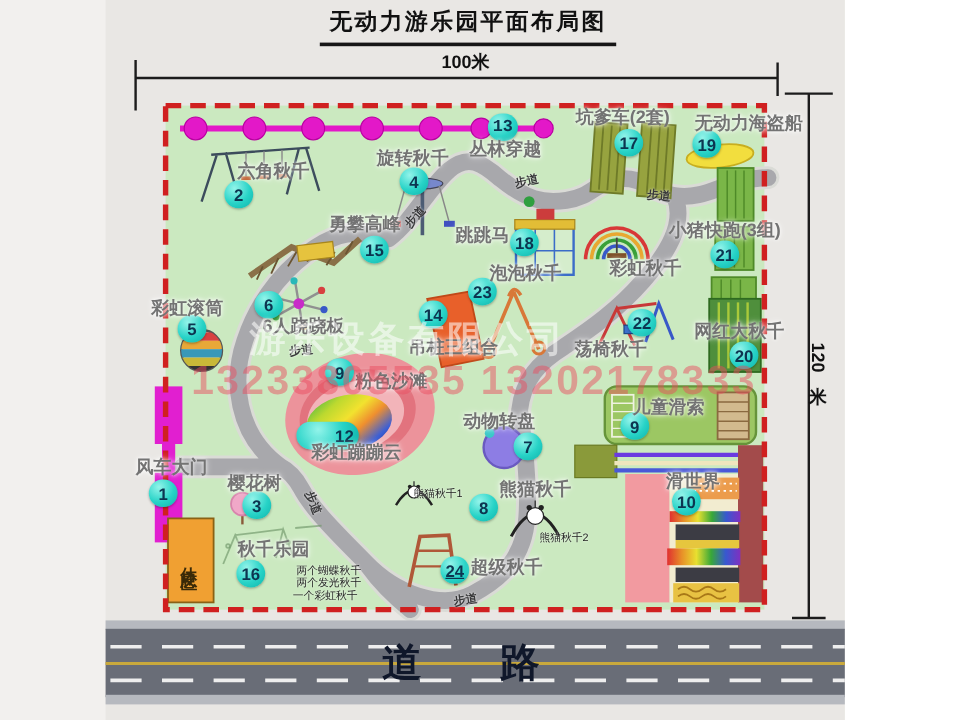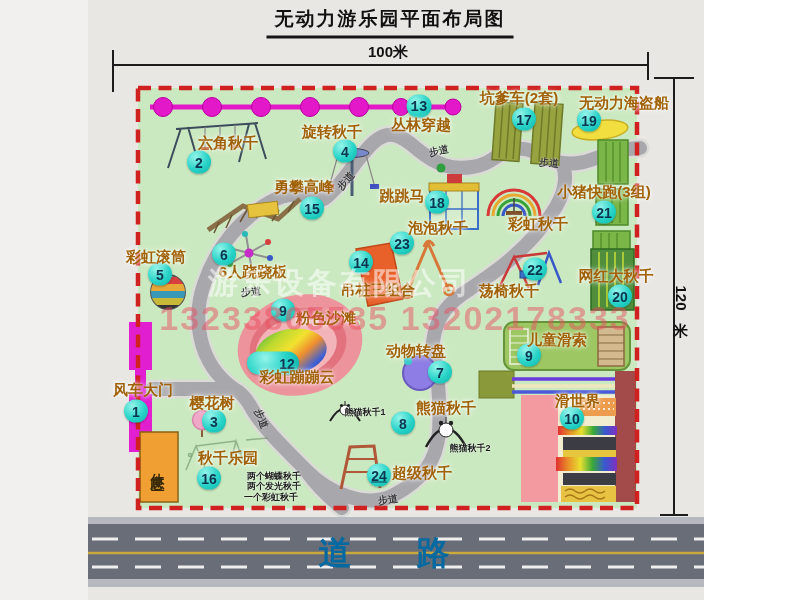--- a/index.html
+++ b/index.html
@@ -10,29 +10,29 @@
   .abs{position:absolute;transform:translate(-50%,-50%);white-space:nowrap;}
   .title{left:390px;top:22px;font-weight:bold;font-size:19px;color:#111;letter-spacing:2px;
          border-bottom:3px solid #161616;padding:0 8px 4px;}
   .dimlbl{font-weight:bold;font-size:15px;color:#111;}
   .dimv{writing-mode:vertical-rl;}
   .bub{position:absolute;transform:translate(-50%,-50%);min-width:16px;height:23px;padding:0 4px;
        border-radius:13px;display:flex;align-items:center;justify-content:center;
        background:radial-gradient(circle at 35% 28%,#93f4ea,#27d3c7 55%,#0fb3aa);
        font-weight:bold;font-size:14px;color:#0c3550;box-shadow:0 1px 2px rgba(0,0,0,.3);}
   .albl{position:absolute;transform:translate(-50%,-50%);white-space:nowrap;font-weight:bold;
-        font-size:15px;color:#a16207;
+        font-size:15px;color:#737373;
         text-shadow:0 0 3px rgba(255,255,255,.95),0 0 6px rgba(255,255,255,.8);}
-  .slbl{position:absolute;transform:translate(-50%,-50%);white-space:nowrap;font-weight:bold;
+  .slbl{position:absolute;transform:translate(-50%,-50%);white-space:nowrap;font-weight:normal;
         font-size:9px;color:#1c1c1c;text-shadow:0 0 2px rgba(255,255,255,.9);padding-left:42px;}
   .plbl{position:absolute;transform:translate(-50%,-50%);white-space:nowrap;font-weight:bold;
         font-size:10px;color:#38383a;text-shadow:0 0 2px rgba(255,255,255,.8);}
   .restlbl{left:158px;top:466px;writing-mode:vertical-rl;font-weight:bold;font-size:14px;
            color:#3a2a08;letter-spacing:3px;}
-  .roadlbl{left:398px;top:553px;font-weight:bold;font-size:33px;color:#0369a1;letter-spacing:28px;}
+  .roadlbl{left:398px;top:553px;font-weight:bold;font-size:33px;color:#0f172a;letter-spacing:28px;}
   .wm-co{left:340px;top:283px;font-weight:bold;font-size:30px;letter-spacing:3px;
          color:rgba(255,255,255,.55);z-index:3;}
   .wm-ph{left:395px;top:318px;font-weight:bold;font-size:34px;letter-spacing:2px;
          color:rgba(235,75,95,.48);z-index:3;}
 </style>
 </head>
 <body>
 
 <div class="stage">
 
@@ -312,21 +312,21 @@
     <div class="abs roadlbl">道 路</div>
     <div class="abs wm-co">游乐设备有限公司</div>
     <div class="abs wm-ph">13233805535 13202178333</div>
   <div class="bub" style="left: 136px; top: 411px;">1</div>
       <div class="albl" style="left: 143px; top: 390px;">风车大门</div>
       <div class="bub" style="left: 199px; top: 162px;">2</div>
       <div class="albl" style="left: 228px; top: 143px;">六角秋千</div>
       <div class="bub" style="left: 214px; top: 421px;">3</div>
       <div class="albl" style="left: 212px; top: 403px;">樱花树</div>
       <div class="bub" style="left: 345px; top: 151px;">4</div>
-      <div class="albl" style="left: 332px; top: 132px; text-align: center;">旋转秋千</div>
+      <div class="albl" style="left: 344px; top: 132px; text-align: center;">旋转秋千</div>
       <div class="bub" style="left: 160px; top: 274px;">5</div>
       <div class="albl" style="left: 156px; top: 257px;">彩虹滚筒</div>
       <div class="bub" style="left: 224px; top: 254px;">6</div>
       <div class="albl" style="left: 253px; top: 272px;">6人跷跷板</div>
       <div class="bub" style="left: 440px; top: 372px;">7</div>
       <div class="albl" style="left: 416px; top: 351px;">动物转盘</div>
       <div class="bub" style="left: 403px; top: 423px;">8</div>
       <div class="albl" style="left: 446px; top: 408px;">熊猫秋千</div>
       <div class="slbl" style="left: 344px; top: 412px;">熊猫秋千1</div>
       <div class="slbl" style="left: 449px; top: 448px;">熊猫秋千2</div>

